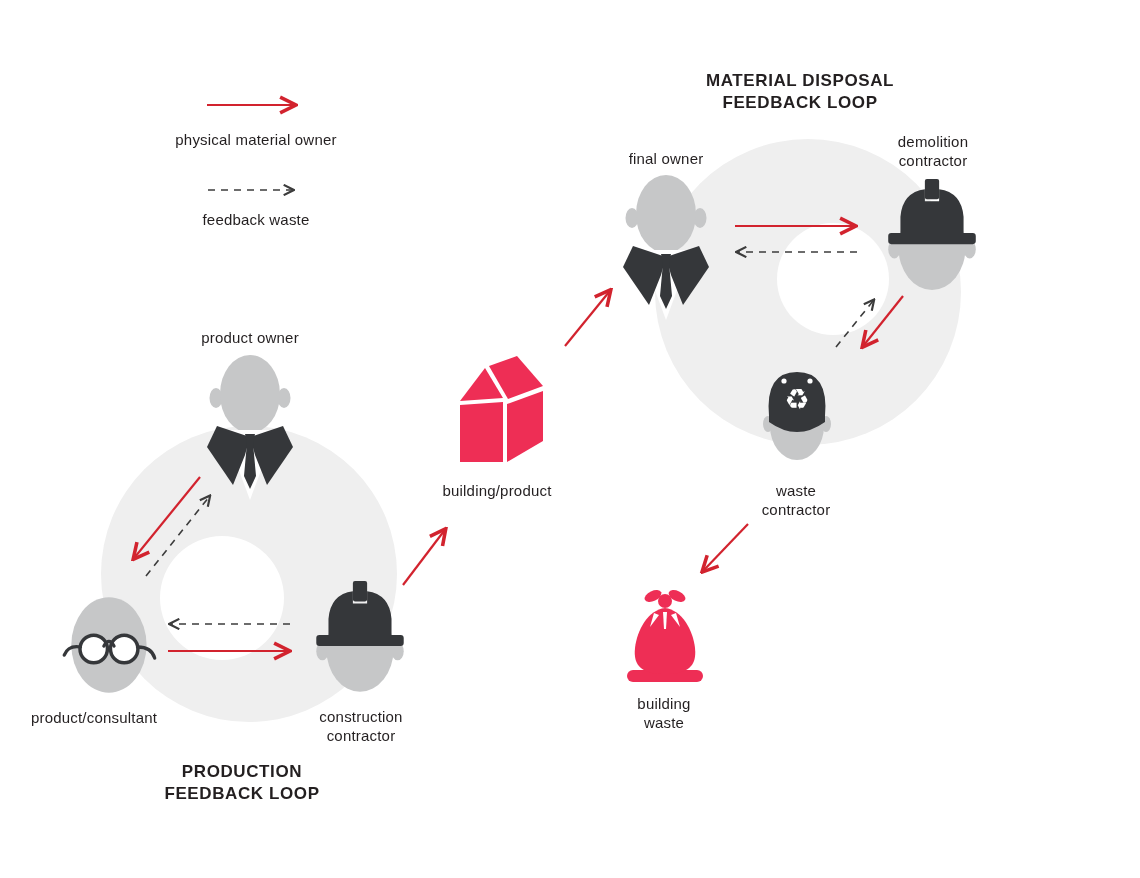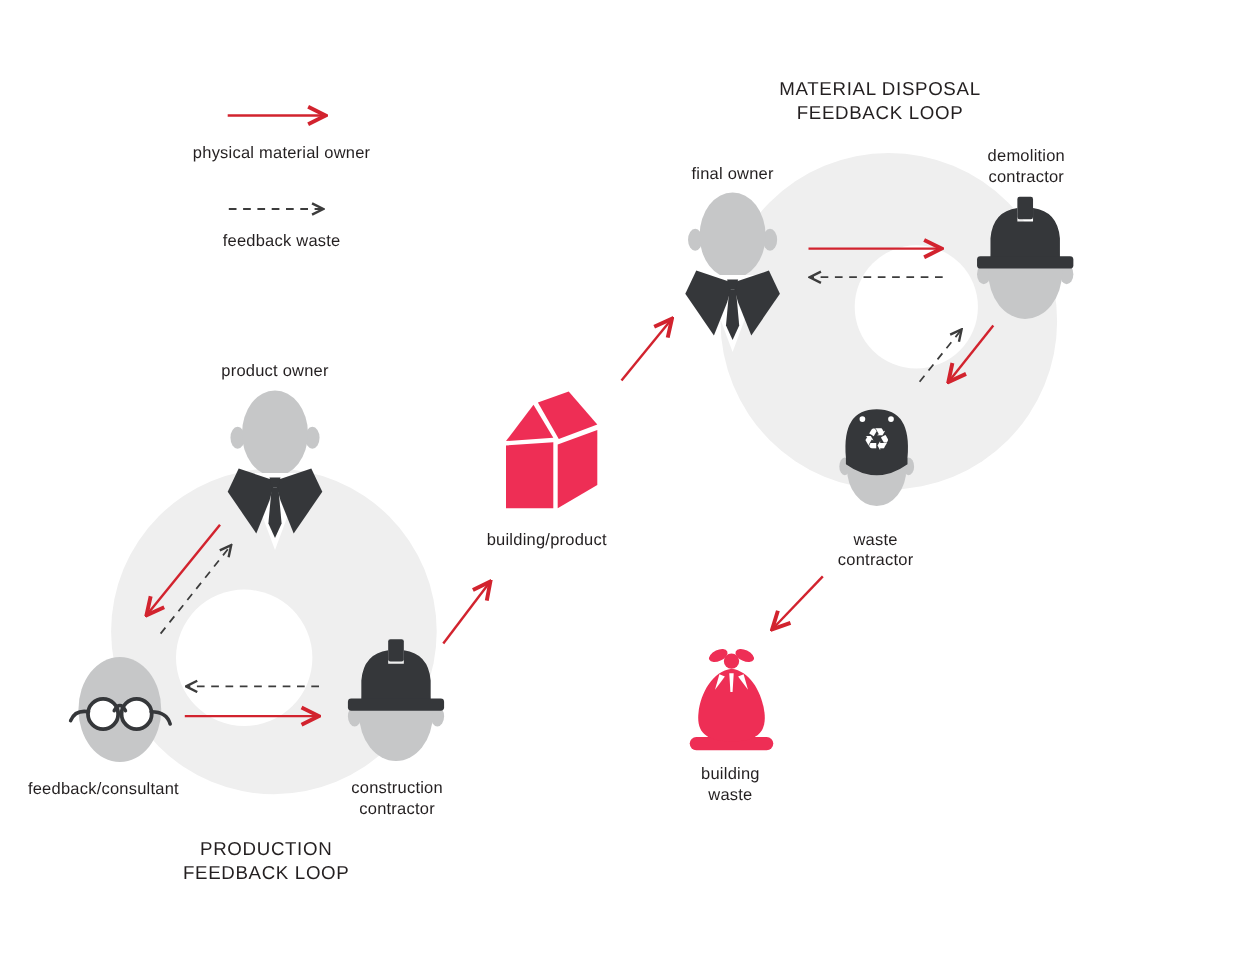--- a/index.html
+++ b/index.html
@@ -31,21 +31,21 @@
     transform:translateX(-50%);
     text-align:center;
     font-size:15px;line-height:19px;
     letter-spacing:.2px;
     white-space:nowrap;
     color:var(--text);
   }
   .loop-title{
     font-size:17px;line-height:22px;
     letter-spacing:.6px;
-    font-weight:400;
+    font-weight:700;
   }
 </style>
 </head>
 <body>
 
 <div class="canvas">
 
   <svg class="layer rings" viewBox="0 0 1140 878">
     <g>
       <circle cx="249" cy="574" r="148" fill="var(--donut-gray)"></circle>
@@ -184,21 +184,21 @@
 
   <div class="lbl" style="left:664px;top:694px">
     <div>building</div>
     <div>waste</div>
   </div>
 
   <div class="lbl" style="left:497px;top:481px">building/product</div>
 
   <div class="lbl" style="left:250px;top:328px">product owner</div>
 
-  <div class="lbl" style="left:94px;top:708px">feedback/consultant</div>
+  <div class="lbl" style="left:94px;top:708px">product/consultant</div>
 
   <div class="lbl" style="left:361px;top:707px">
     <div>construction</div>
     <div>contractor</div>
   </div>
 
   <div class="lbl loop-title" style="left:242px;top:761px">
     <div>PRODUCTION</div>
     <div>FEEDBACK LOOP</div>
   </div>

